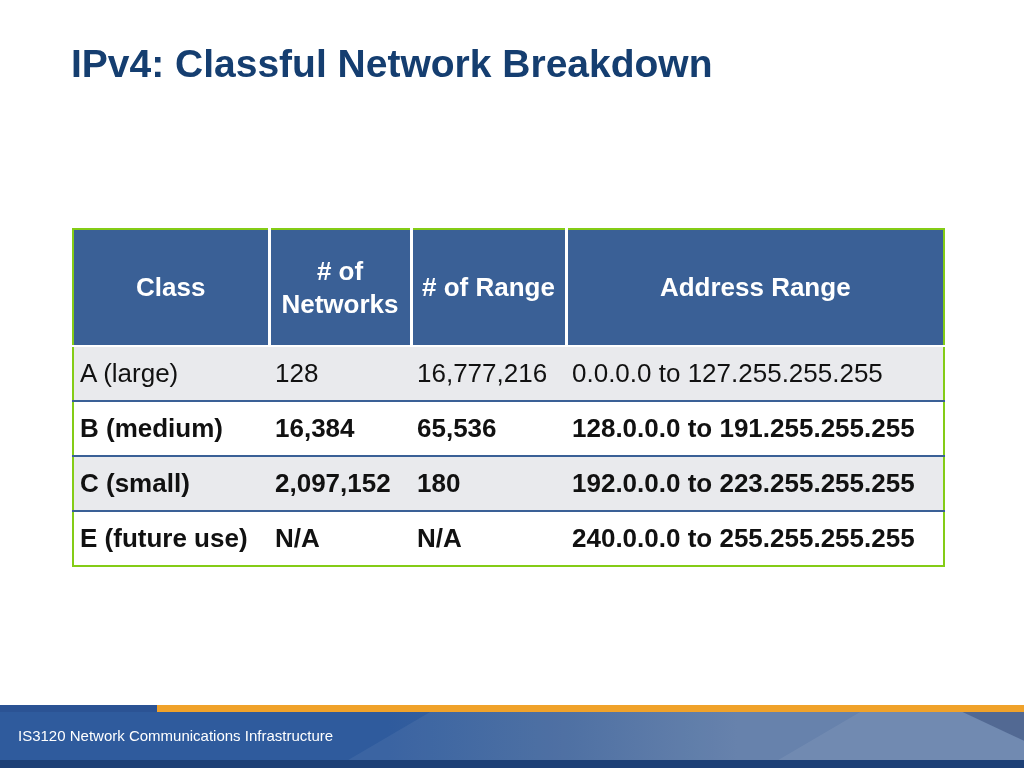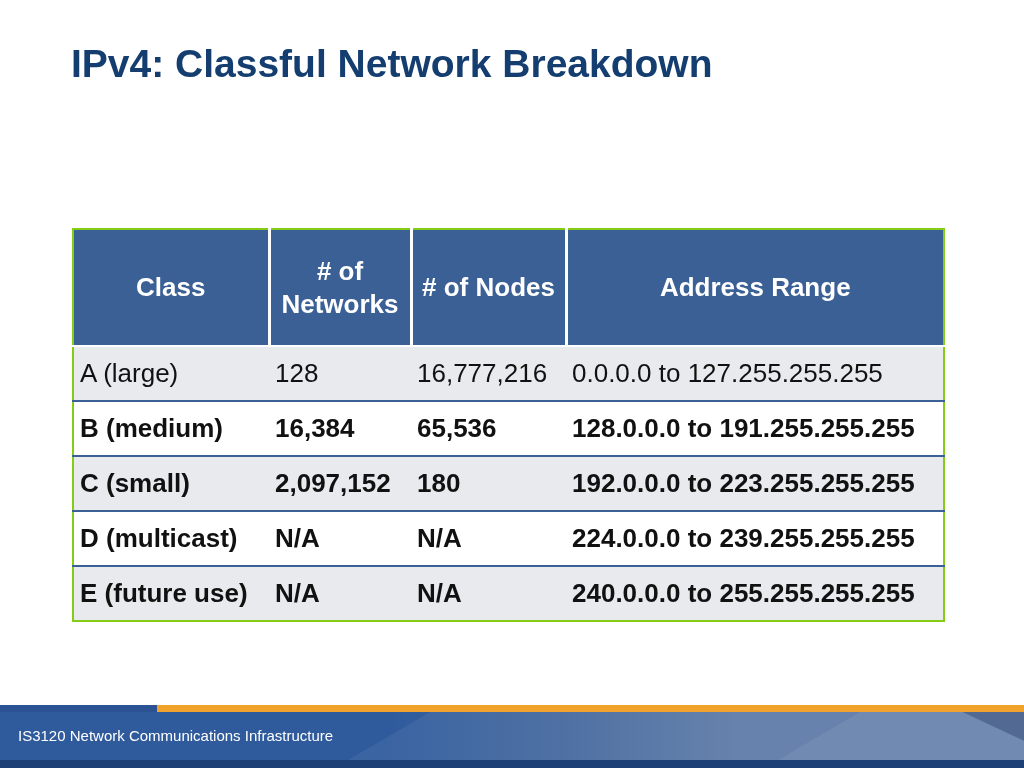--- a/index.html
+++ b/index.html
@@ -129,21 +129,21 @@
   <colgroup>
     <col class="c-class">
       <col class="c-nets">
       <col class="c-nodes">
       <col class="c-range">
   </colgroup>
   <thead>
     <tr>
       <th>Class</th>
       <th># of Networks</th>
-      <th># of Nodes</th>
+      <th># of Range</th>
       <th>Address Range</th>
     </tr>
   </thead>
   <tbody>
     <tr>
       <td>A (large)</td>
       <td>128</td>
       <td>16,777,216</td>
       <td>0.0.0.0 to 127.255.255.255</td>
     </tr>
@@ -151,26 +151,20 @@
       <td>B (medium)</td>
       <td>16,384</td>
       <td>65,536</td>
       <td>128.0.0.0 to 191.255.255.255</td>
     </tr>
     <tr>
       <td>C (small)</td>
       <td>2,097,152</td>
       <td>180</td>
       <td>192.0.0.0 to 223.255.255.255</td>
-    </tr>
-    <tr>
-      <td>D (multicast)</td>
-      <td>N/A</td>
-      <td>N/A</td>
-      <td>224.0.0.0 to 239.255.255.255</td>
     </tr>
     <tr>
       <td>E (future use)</td>
       <td>N/A</td>
       <td>N/A</td>
       <td>240.0.0.0 to 255.255.255.255</td>
     </tr>
   </tbody>
 </table>
 

